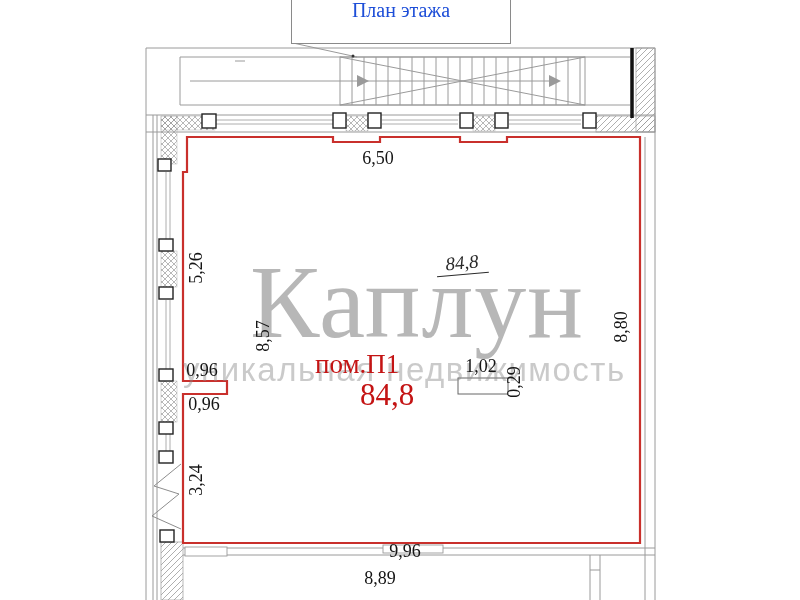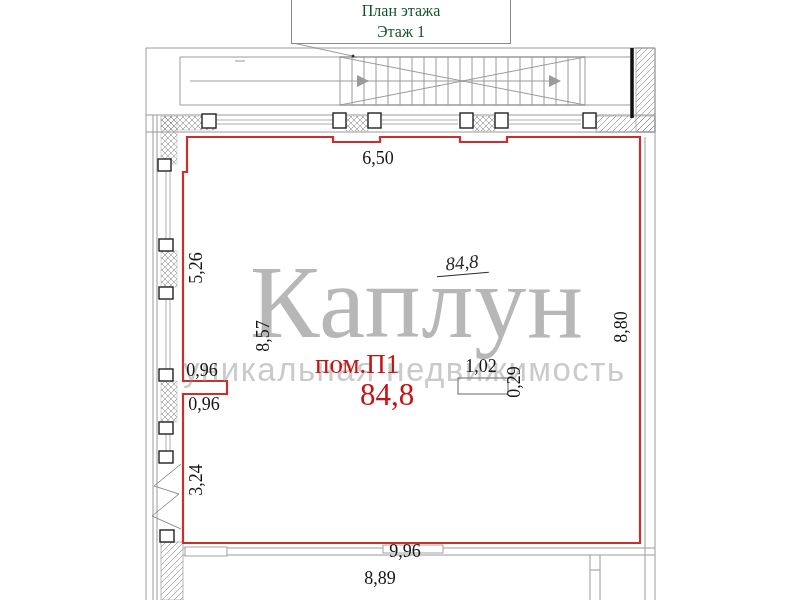--- a/index.html
+++ b/index.html
@@ -8,21 +8,21 @@
     font-family:"Liberation Serif", serif; overflow:hidden;
   }
   .plan-svg { position:absolute; left:0; top:0; z-index:1; }
 
   
   .title-box {
     position:absolute; left:291px; top:0; width:218px; height:43px;
     border-left:1px solid #8a8a8a; border-right:1px solid #8a8a8a; border-bottom:1px solid #8a8a8a;
     text-align:center; z-index:3; background:#fff;
   }
-  .title-box .t1, .title-box .t2 { font-size:16px; line-height:21px; color:#14532d; }
+  .title-box .t1, .title-box .t2 { font-size:20px; line-height:21px; color:#1d4ed8; }
 
   
   .wm { position:absolute; z-index:5; white-space:nowrap; pointer-events:none; }
   .wm-script {
     left:128px; top:148px; font-family:"DejaVu Serif", serif; font-style:italic;
     font-size:150px; line-height:1; letter-spacing:22px; color:rgba(128,128,128,0.33);
   }
   .wm-name {
     left:250px; top:250px; font-family:"Liberation Serif", serif;
     font-size:104px; line-height:1; letter-spacing:1px; color:rgba(112,112,112,0.5);
@@ -137,21 +137,20 @@
     <rect x="458" y="378" width="50" height="16" fill="none" stroke="#666" stroke-width="1"></rect>
 
     <path d="M187,137 H333 V142 H380 V137 H460 V142 H507 V137 H640 V543 H183 V394 H227 V381 H183 V172 H187 Z" fill="none" stroke="#c9302c" stroke-width="2.2"></path>
   </svg>
 
   <div class="wm wm-name">Каплун</div>
   <div class="wm wm-tagline">уникальная недвижимость</div>
 
   <div class="title-box">
     <div class="t1">План этажа</div>
-    <div class="t2">Этаж 1</div>
   </div>
 
   <div class="dim w50" style="left:353px; top:148px;">6,50</div>
   <div class="dim rot" style="left:166px; top:258px;">5,26</div>
   <div class="dim rot" style="left:233px; top:326px;">8,57</div>
   <div class="dim w50" style="left:177px; top:360px;">0,96</div>
   <div class="dim w50" style="left:179px; top:394px;">0,96</div>
   <div class="dim rot" style="left:166px; top:470px;">3,24</div>
   <div class="dim w50" style="left:456px; top:356px;">1,02</div>
   <div class="dim rot w50" style="left:489px; top:372px; width:50px;">0,29</div>

